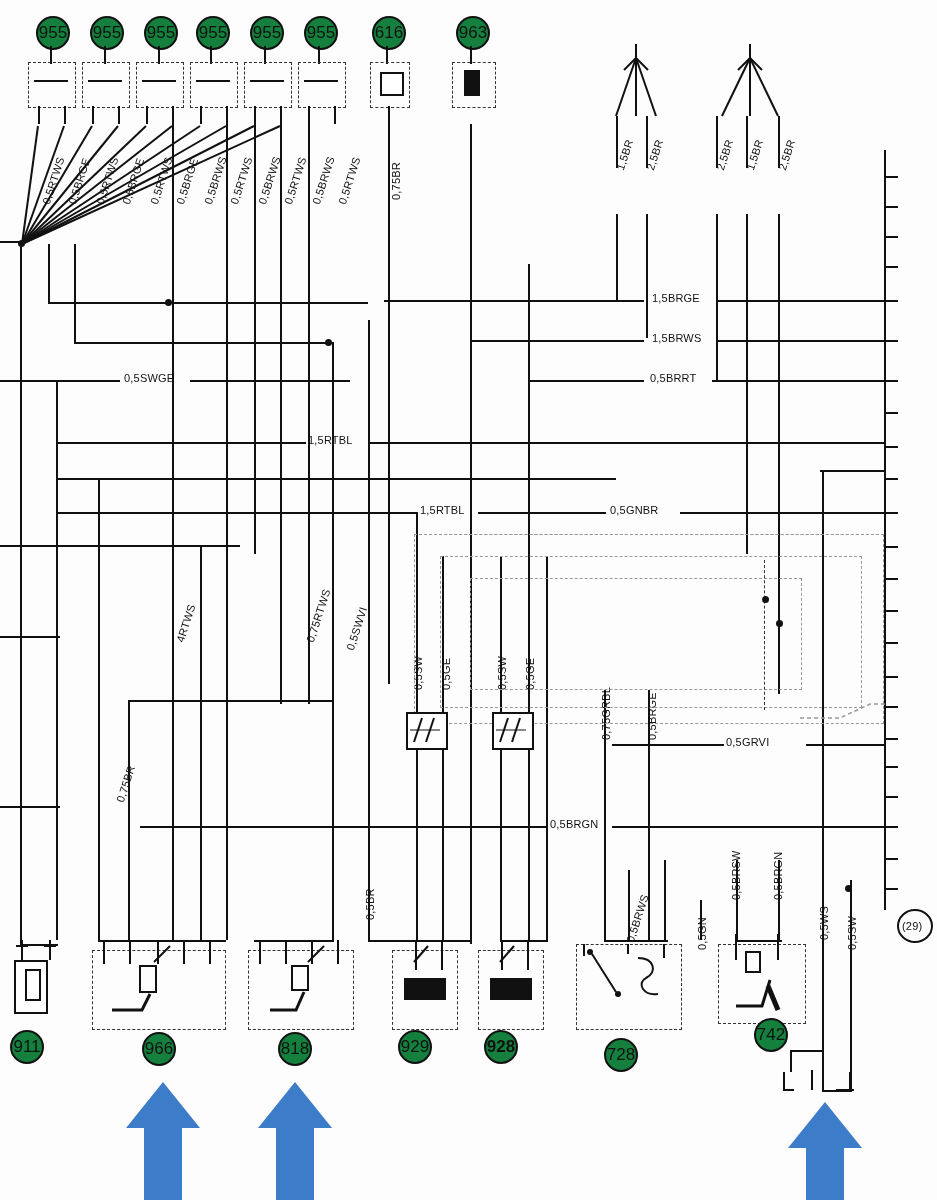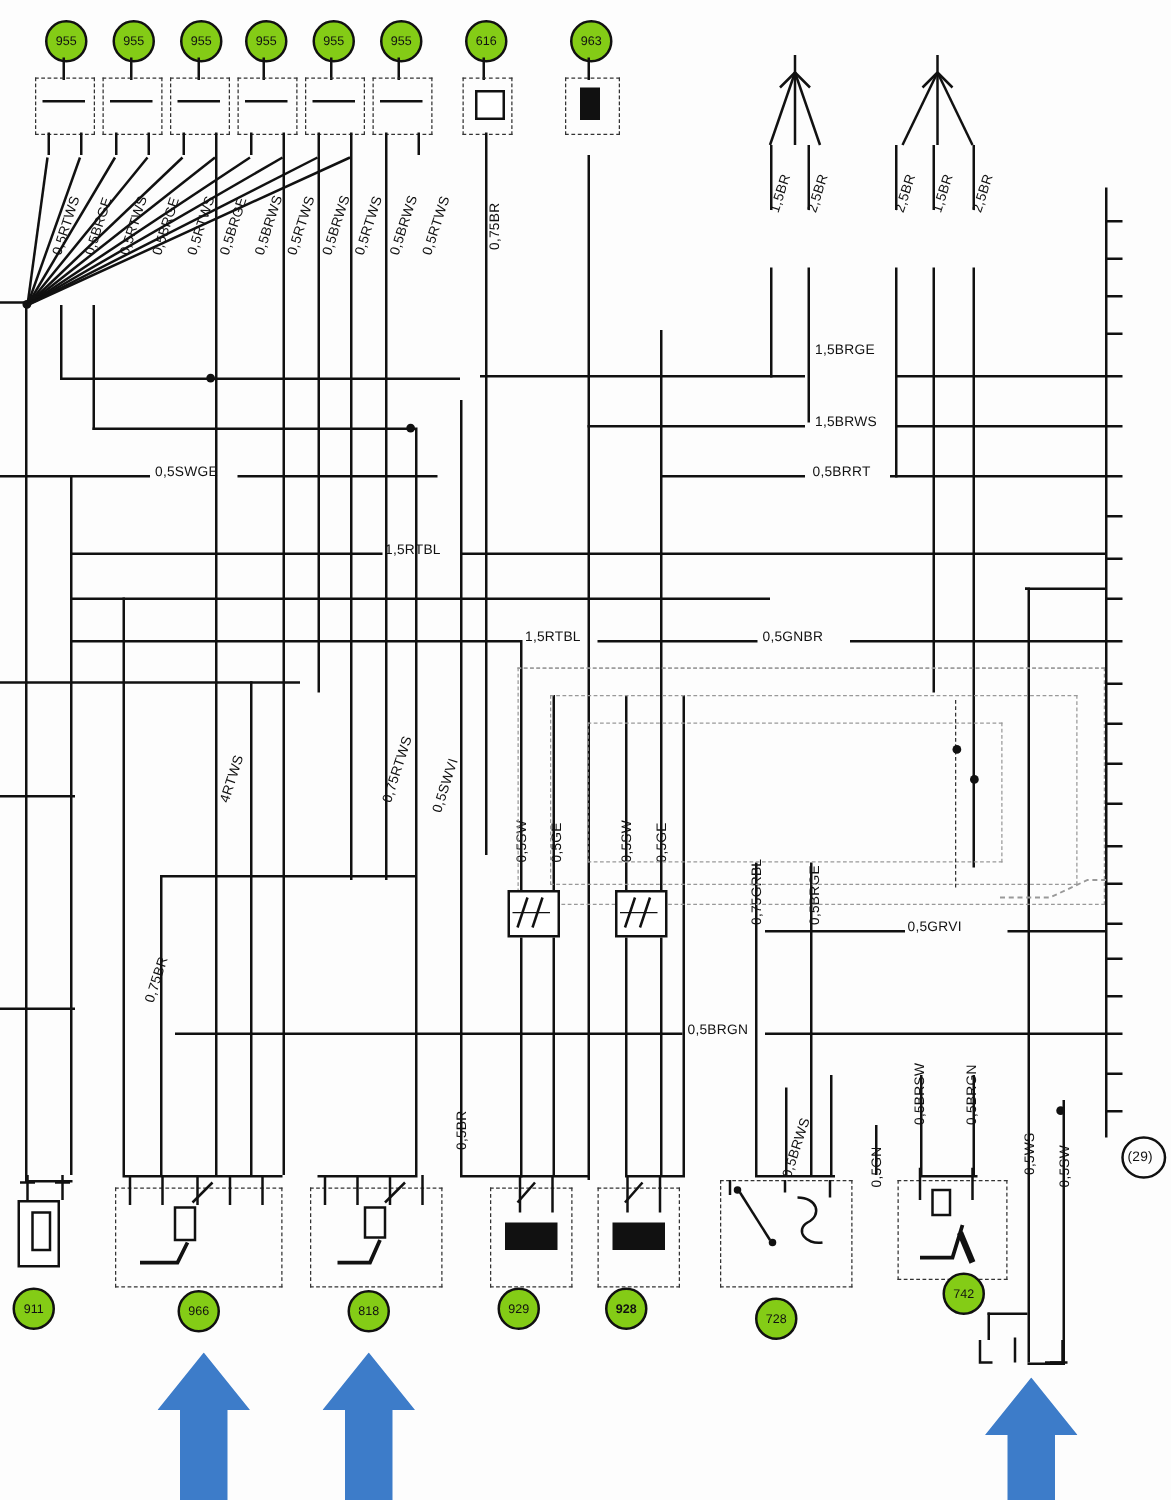--- a/index.html
+++ b/index.html
@@ -6,21 +6,21 @@
   body{font-family:"Liberation Sans", sans-serif;}
   #sheet{position:relative;width:937px;height:1200px;background:#fdfdfd;overflow:hidden;}
   .wire{position:absolute;background:#111;}
   .h{height:2px;}
   .v{width:2px;}
   .dash{position:absolute;border:1px dashed #333;}
   .dashgray{position:absolute;border:1px dashed #999;}
   .lbl{position:absolute;font-size:11px;color:#111;white-space:nowrap;letter-spacing:.2px;}
   .lblv{position:absolute;font-size:11px;color:#111;white-space:nowrap;transform-origin:0 0;transform:rotate(-90deg);letter-spacing:.2px;}
   .lblv2{position:absolute;font-size:11px;color:#111;white-space:nowrap;transform-origin:0 0;transform:rotate(-72deg);letter-spacing:.2px;}
-  .circ{position:absolute;width:30px;height:30px;border:2px solid #111;border-radius:50%;display:flex;align-items:center;justify-content:center;font-size:10px;background:#84cc16;color:#111;}
+  .circ{position:absolute;width:30px;height:30px;border:2px solid #111;border-radius:50%;display:flex;align-items:center;justify-content:center;font-size:17px;background:#15803d;color:#111;}
   .dot{position:absolute;width:7px;height:7px;background:#111;border-radius:50%;}
   .arrowwrap{position:absolute;}
   .arrowwrap svg{display:block;}
   .conn-tick{position:absolute;height:2px;width:14px;background:#111;}
   .blk{position:absolute;background:#111;}
   .sq{position:absolute;border:2px solid #111;background:#fff;}
 </style>
 </head>
 <body>
 
@@ -171,21 +171,21 @@
   <div class="conn-tick" style="left:884px;top:858px;"></div>
   <div class="conn-tick" style="left:884px;top:888px;"></div>
 
   <div class="lbl" style="left:902px;top:920px;font-size:11px;">(29)</div>
   <svg style="position:absolute;left:896px;top:908px;width:38px;height:36px;">
     <ellipse cx="19" cy="18" rx="17" ry="16" fill="none" stroke="#111" stroke-width="2"></ellipse>
   </svg>
 
   <div class="wire h" style="left:384px;top:300px;width:260px;"></div>
   <div class="wire h" style="left:716px;top:300px;width:168px;"></div>
-  <div class="lbl" style="left:652px;top:274px;">1,5BRGE</div>
+  <div class="lbl" style="left:652px;top:292px;">1,5BRGE</div>
 
   <div class="wire h" style="left:470px;top:340px;width:174px;"></div>
   <div class="wire h" style="left:716px;top:340px;width:168px;"></div>
   <div class="lbl" style="left:652px;top:332px;">1,5BRWS</div>
 
   <div class="wire h" style="left:528px;top:380px;width:116px;"></div>
   <div class="wire h" style="left:712px;top:380px;width:172px;"></div>
   <div class="lbl" style="left:650px;top:372px;">0,5BRRT</div>
 
   <div class="wire h" style="left:0px;top:380px;width:120px;"></div>

